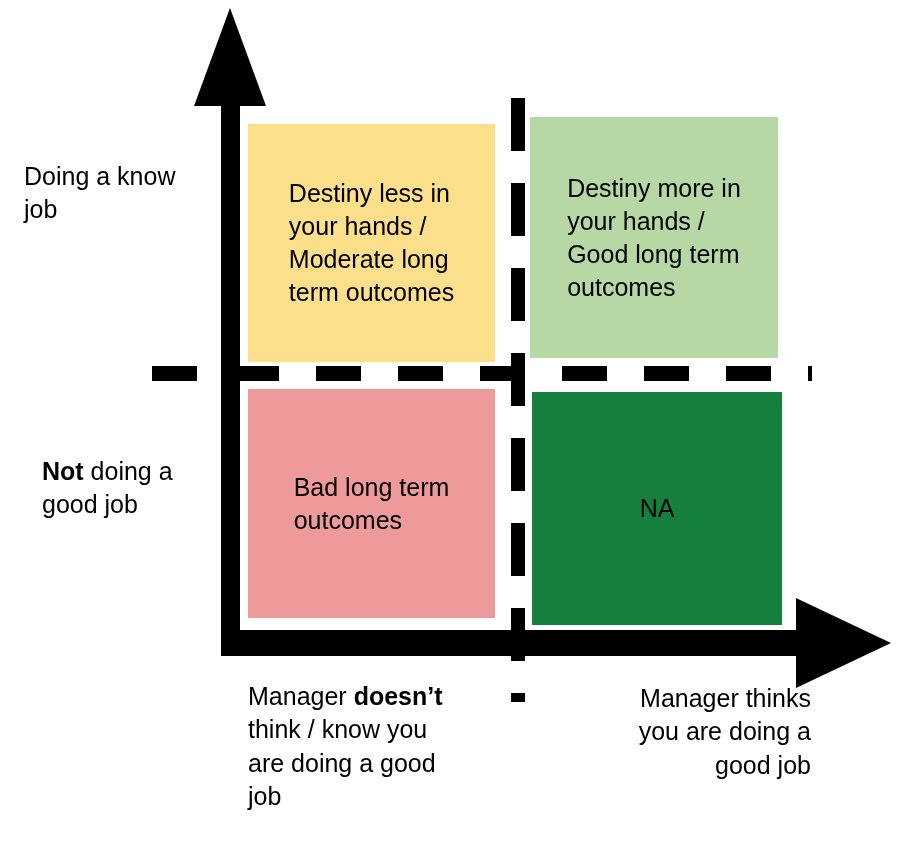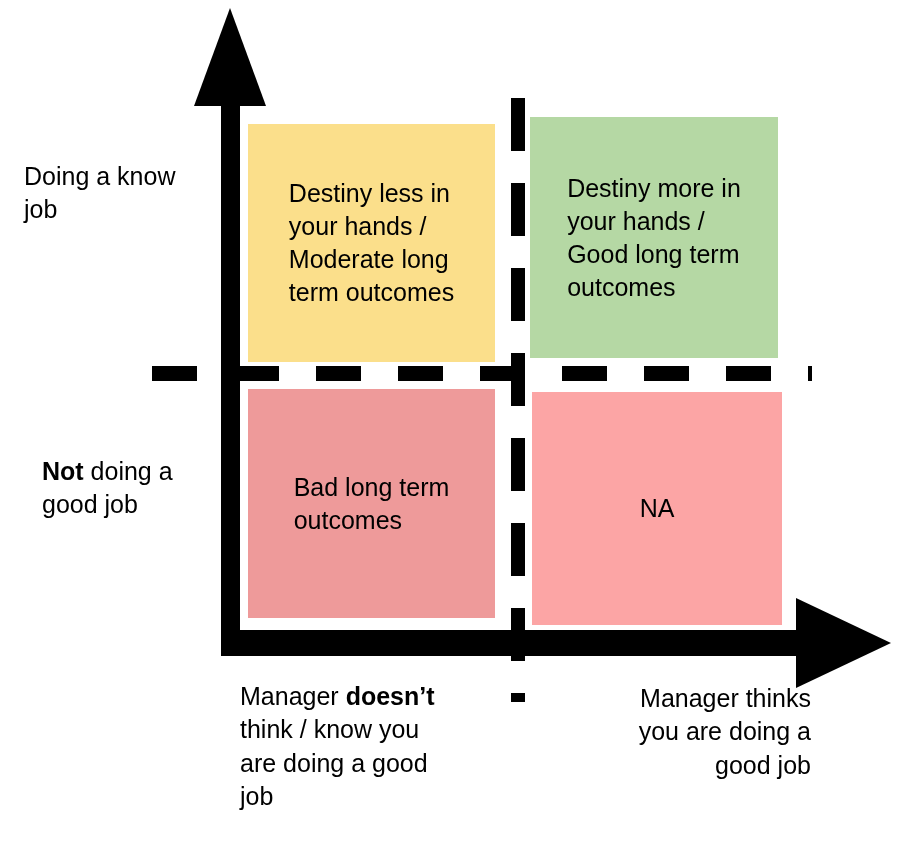--- a/index.html
+++ b/index.html
@@ -104,34 +104,34 @@
     background: #B5D8A4;
   }
   .quad-bl {
     left: 248px;  top: 389px;
     width: 247px; height: 229px;
     background: #EE9A9A;
   }
   .quad-br {
     left: 532px;  top: 392px;
     width: 250px; height: 233px;
-    background: #fca5a5;
+    background: #15803d;
   }
 
   
   .axis-label {
     position: absolute;
     color: #000000;
     font-size: 25px;
     line-height: 1.33;
     white-space: pre-line;
   }
   .ylab-top    { left: 24px;  top: 160px; width: 200px; }
   .ylab-bottom { left: 42px;  top: 455px; width: 190px; }
-  .xlab-left   { left: 240px; top: 680px; width: 270px; }
+  .xlab-left   { left: 248px; top: 680px; width: 270px; }
   .xlab-right  { left: 561px; top: 682px; width: 250px; text-align: right; }
 
   .bold { font-weight: bold; }
 </style>
 </head>
 <body>
 
 <div id="canvas">
 
   <div class="axis-y-line"></div>

